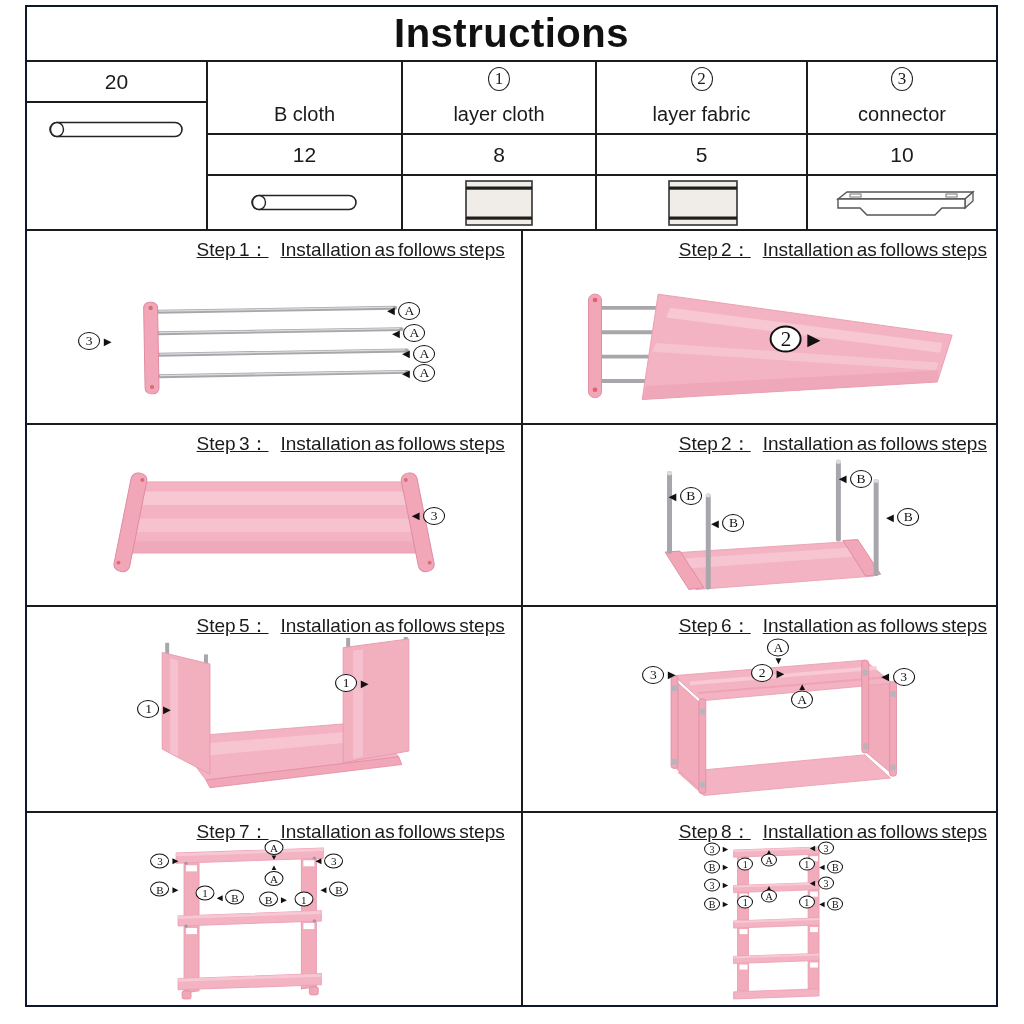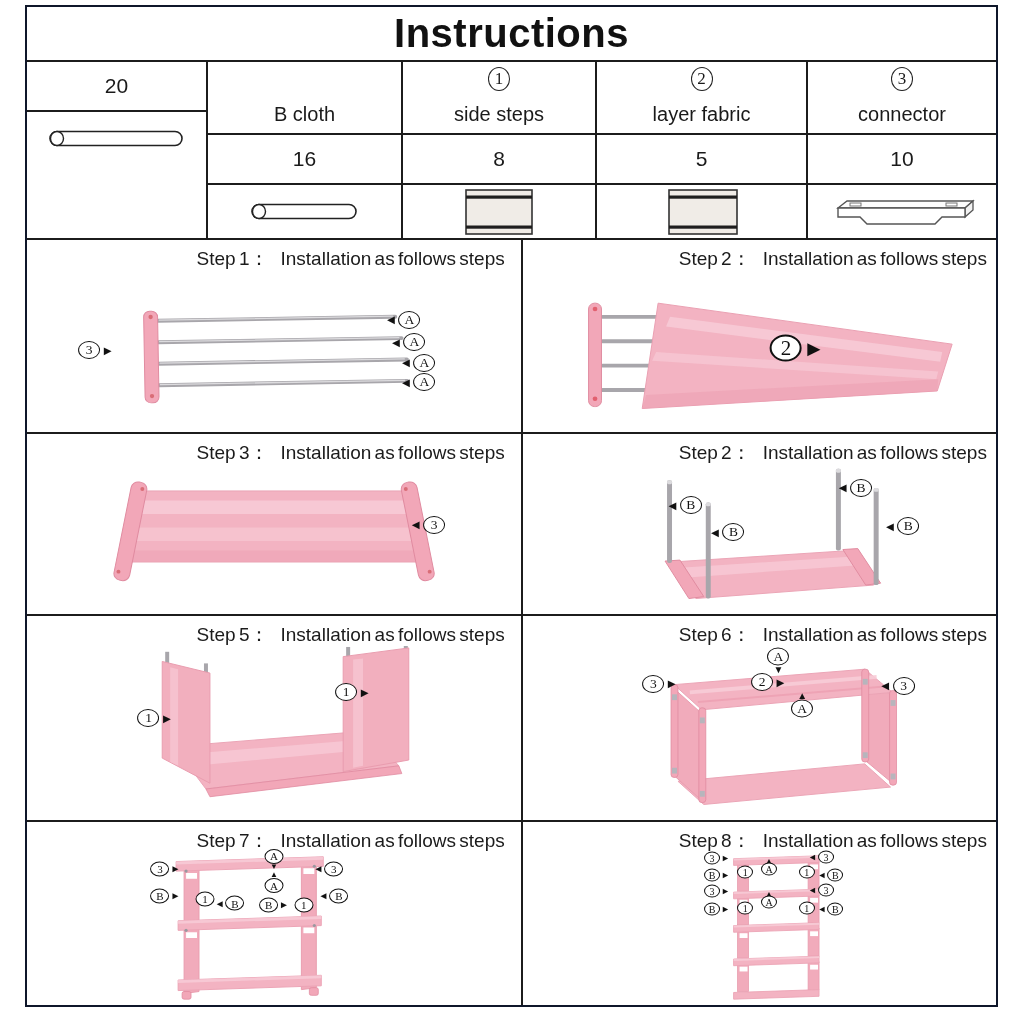--- a/index.html
+++ b/index.html
@@ -18,27 +18,27 @@
          border-bottom:2px solid #1c1c1c;box-sizing:border-box;}
   .pcol{box-sizing:border-box;}
   .pcol:not(:last-child){border-right:2px solid #1c1c1c;}
   .pname{height:73px;box-sizing:border-box;border-bottom:2px solid #1c1c1c;
          display:flex;flex-direction:column;align-items:center;}
   .badge{margin-top:5px;min-width:22px;height:24px;padding:0 2px;box-sizing:border-box;
          border:1.6px solid #222;border-radius:50%;display:flex;align-items:center;justify-content:center;
          font-family:"Liberation Serif",serif;font-size:17px;}
   .badge:empty{visibility:hidden;}
   .nm{margin-top:auto;margin-bottom:7px;font-size:20px;font-weight:500;}
-  .pqty{height:50px;box-sizing:border-box;border-bottom:2px solid #1c1c1c;
+  .pqty{height:41px;box-sizing:border-box;border-bottom:2px solid #1c1c1c;
         display:flex;align-items:center;justify-content:center;font-size:21px;}
   .picon{height:53px;display:flex;align-items:center;justify-content:center;}
 
   
   .steps{flex:1;display:grid;grid-template-columns:51.2% 48.8%;grid-template-rows:192px 182px 206px 1fr;}
-  .step{position:relative;box-sizing:border-box;overflow:hidden;}
+  .step{position:relative;box-sizing:border-box;overflow:hidden;text-decoration:underline;}
   .step:nth-child(odd){border-right:2px solid #1c1c1c;}
   .step:nth-child(n+3){border-top:2px solid #1c1c1c;text-align:center;}
   .step-h{height:28px;padding-top:5px;padding-left:31%;box-sizing:content-box;
           display:flex;justify-content:center;align-items:center;gap:12px;
           font-size:19px;color:#1b1b1b;word-spacing:-2px;white-space:nowrap;}
   .ill{position:absolute;left:0;right:0;top:30px;bottom:2px;}
   .ill svg{width:100%;height:100%;display:block;}
 
   
   .ann{position:absolute;transform:translate(-50%,-50%);display:flex;align-items:center;gap:1px;z-index:3;}
@@ -76,32 +76,32 @@
             <rect x="8" y="4.5" width="132" height="14" rx="7" fill="#fff" stroke="#222" stroke-width="1.6"></rect>
             <ellipse cx="15" cy="11.5" rx="6.5" ry="7" fill="#fff" stroke="#222" stroke-width="1.4"></ellipse>
           </svg>
         </div>
       </div>
       <div class="pcol">
         <div class="pname">
           <span class="badge"></span>
           <span class="nm">B cloth</span>
         </div>
-        <div class="pqty">16</div>
+        <div class="pqty">12</div>
         <div class="picon">
           <svg width="120" height="24" viewBox="0 0 120 24">
             <rect x="7" y="4.5" width="104" height="14" rx="7" fill="#fff" stroke="#222" stroke-width="1.6"></rect>
             <ellipse cx="14" cy="11.5" rx="6.5" ry="7" fill="#fff" stroke="#222" stroke-width="1.4"></ellipse>
           </svg>
         </div>
       </div>
       <div class="pcol">
         <div class="pname">
           <span class="badge">1</span>
-          <span class="nm">side steps</span>
+          <span class="nm">layer cloth</span>
         </div>
         <div class="pqty">8</div>
         <div class="picon">
           <svg width="80" height="50" viewBox="0 0 80 50">
             <rect x="7" y="3" width="66" height="44" fill="#f0ece7" stroke="#333" stroke-width="1.6"></rect>
             <rect x="7" y="8.5" width="66" height="3.2" fill="#1e1e1e"></rect>
             <rect x="7" y="38.5" width="66" height="3.2" fill="#1e1e1e"></rect>
           </svg>
         </div>
       </div>

